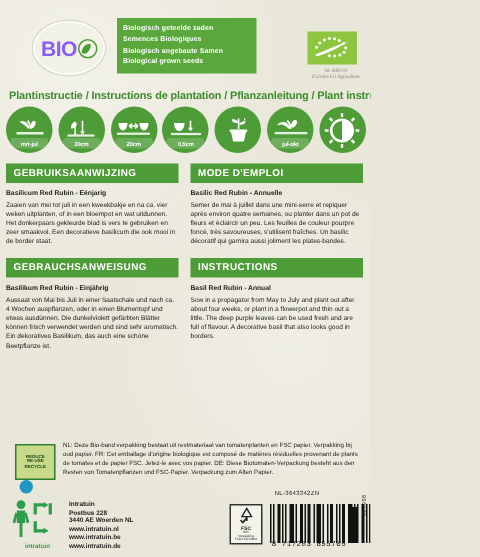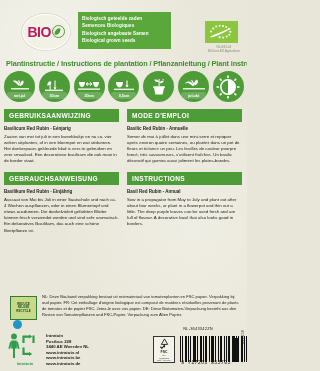--- a/index.html
+++ b/index.html
@@ -19,22 +19,22 @@
   }
   
   .topband{position:absolute;left:0;top:0;width:247px;height:58px;}
   .bio-circle{
     position:absolute;left:22px;top:14px;width:46px;height:34px;
     background:#f2f1e6;border:1.5px solid #ffffff;border-radius:50%/50%;
     box-shadow:0 0 0 1px #dcdacb;
     display:flex;align-items:center;justify-content:center;
   }
   .bio-text{
-    font-size:14px;font-weight:bold;color:#be185d;letter-spacing:-.4px;
-    display:flex;align-items:flex-start;line-height:1;
+    font-size:14px;font-weight:bold;color:#8b5cf6;letter-spacing:-.4px;
+    display:flex;align-items:flex-end;line-height:1;
   }
   .bio-leafmark{
     display:inline-block;width:11px;height:11px;border-radius:50%;
     border:1.6px solid #4d9c3a;margin-left:.5px;position:relative;
   }
   .bio-leafmark:after{
     content:"";position:absolute;left:2.2px;top:1.5px;width:5px;height:7px;
     background:#4d9c3a;border-radius:80% 10% 70% 10%;transform:rotate(12deg);
   }
   .greenlabel{

